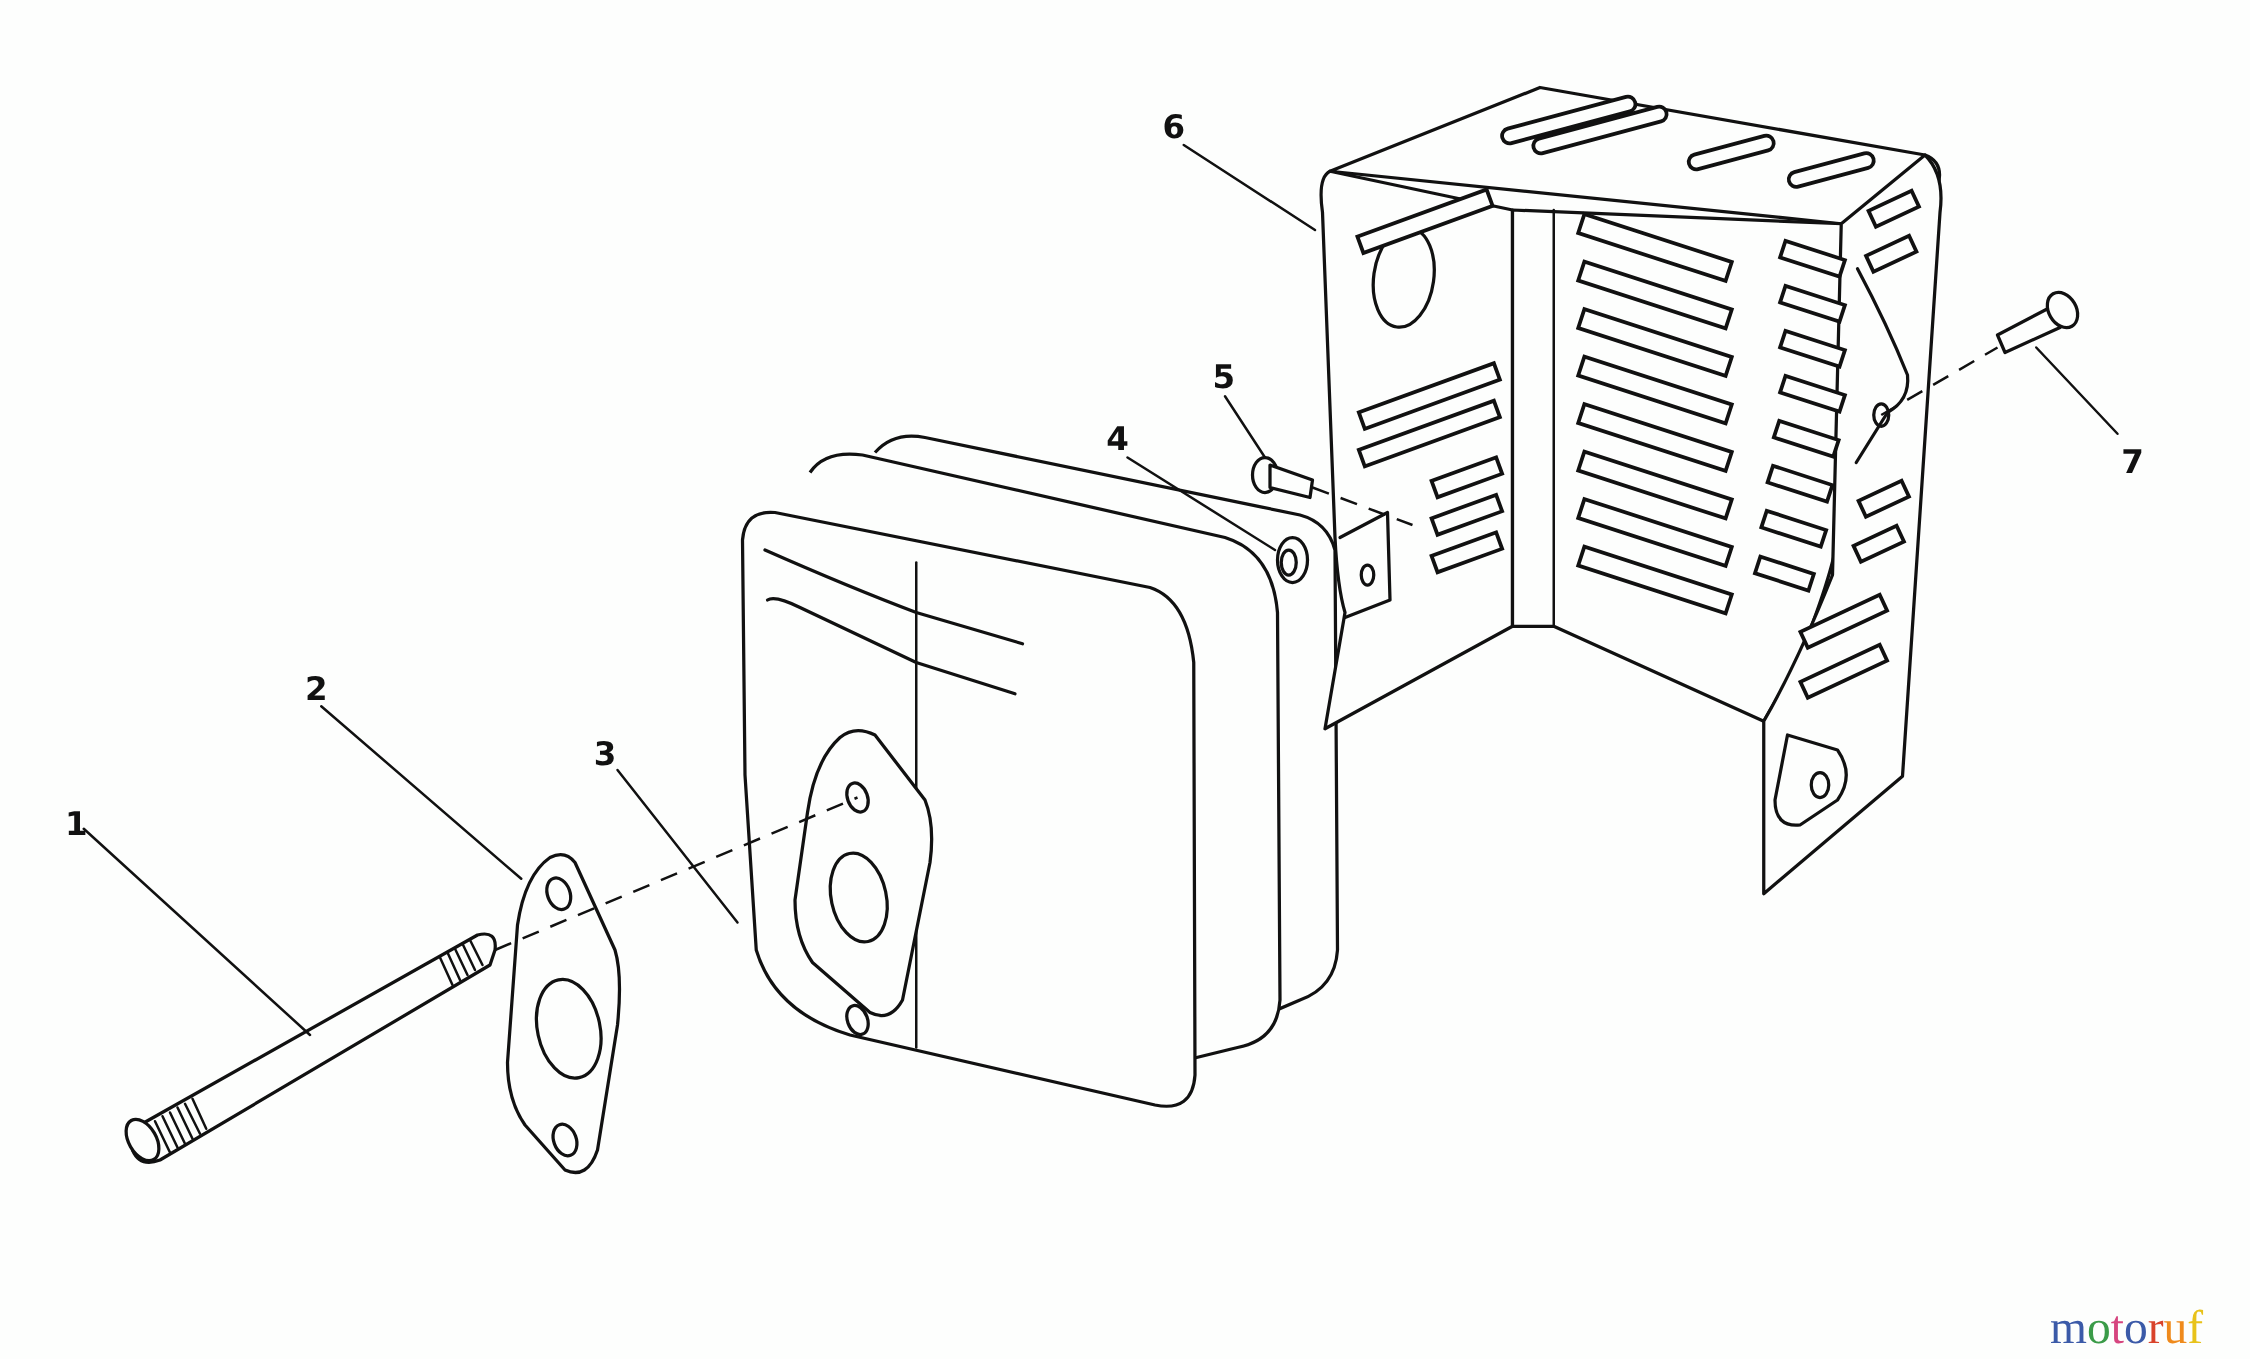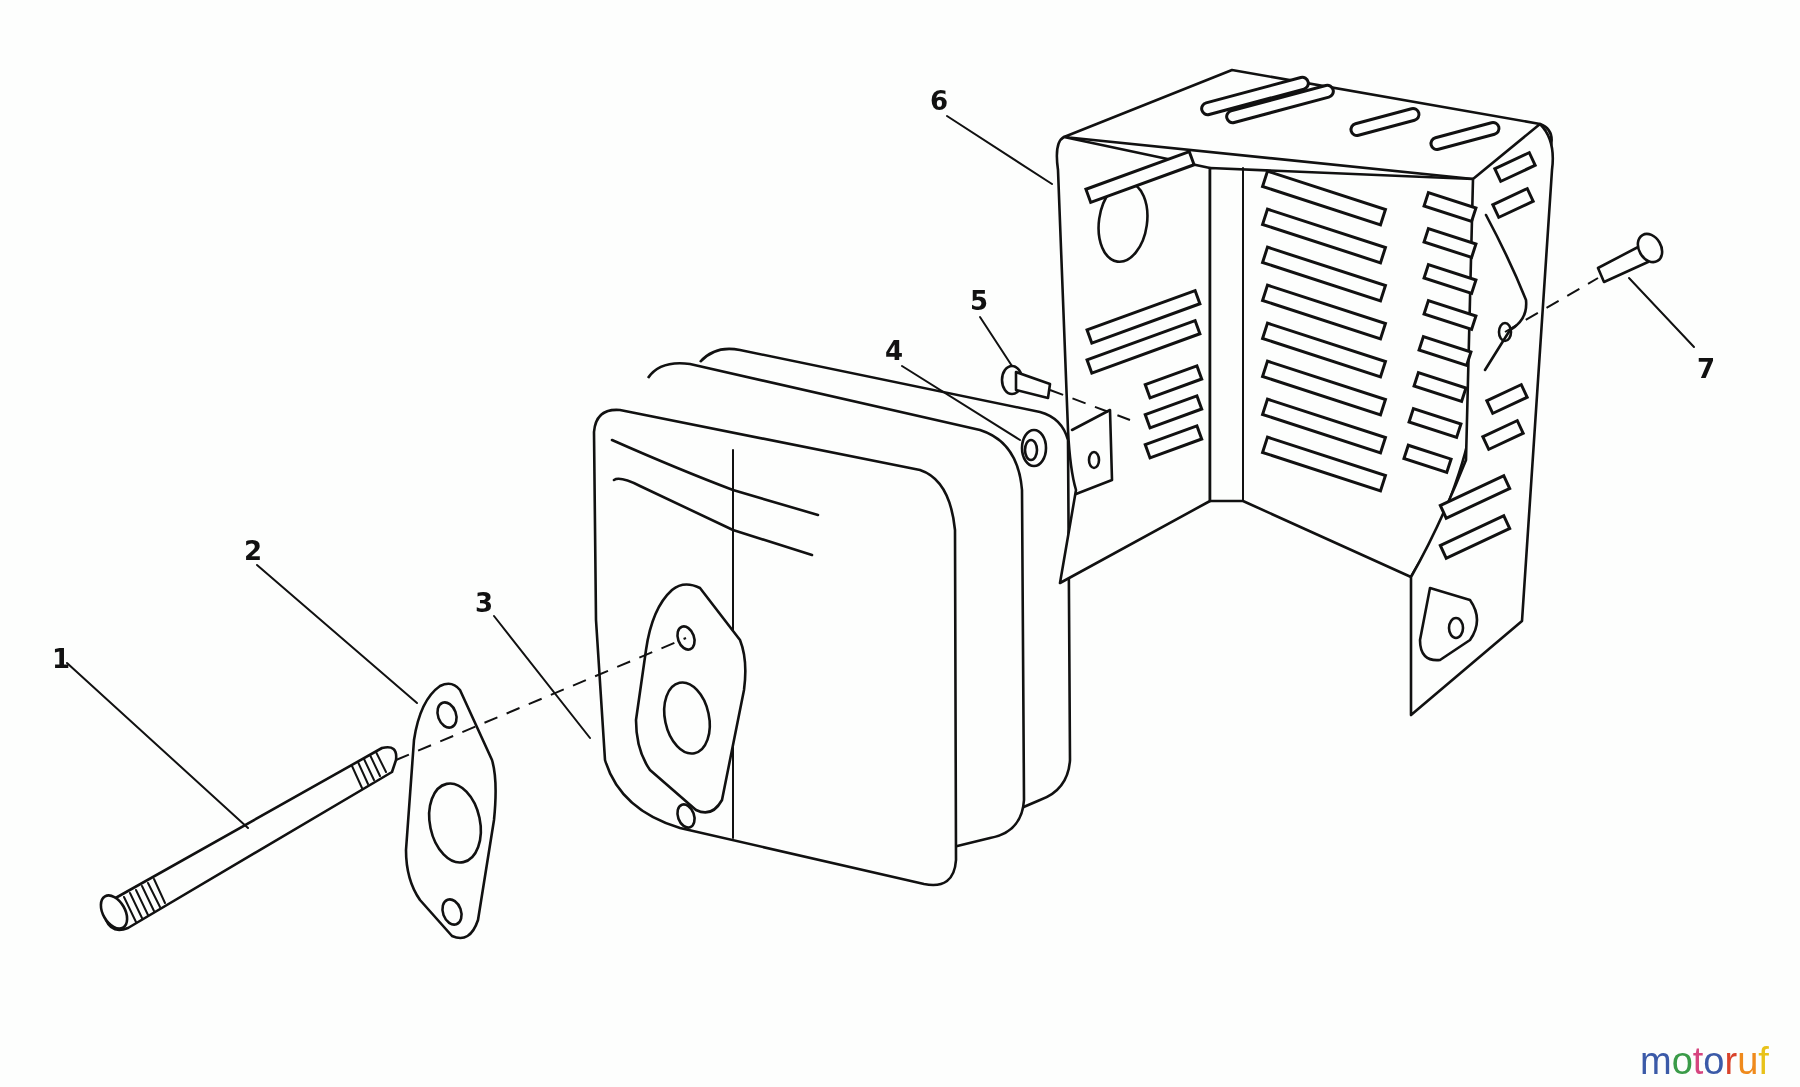--- a/index.html
+++ b/index.html
@@ -4,21 +4,21 @@
 <style>
   html,body{margin:0;padding:0;background:#fdfefd;}
   body{width:1800px;height:1087px;position:relative;overflow:hidden;font-family:"DejaVu Sans",sans-serif;}
   svg#diagram{position:absolute;left:0;top:0;}
   .ln{fill:none;stroke:#111;stroke-width:2.6;stroke-linejoin:round;stroke-linecap:round;}
   .thin{fill:none;stroke:#111;stroke-width:2;stroke-linecap:round;}
   .dash{fill:none;stroke:#111;stroke-width:2;stroke-dasharray:14 10;}
   .fillw{fill:#fdfefd;stroke:#111;stroke-width:2.6;stroke-linejoin:round;}
   .slot{fill:#fdfefd;stroke:#111;stroke-width:3;}
   .lbl{font-family:"DejaVu Sans",sans-serif;font-weight:bold;font-size:26px;fill:#111;}
-  .wm{position:absolute;left:1640px;top:1040px;font-family:Liberation Sans, sans-serif;font-size:38px;letter-spacing:0px;}
+  .wm{position:absolute;left:1640px;top:1040px;font-family:Liberation Serif, serif;font-size:38px;letter-spacing:0px;}
   .wm span{display:inline-block;}
 </style>
 </head>
 <body>
 
 <svg id="diagram" width="1800" height="1087" viewBox="0 0 1800 1087">
 
   <g>
     <path class="fillw" d="M112,900 L382,748 Q398,744 396,760 L392,772 L128,928 Q112,934 106,920 Z"></path>
     <ellipse class="fillw" cx="114" cy="912" rx="11" ry="18" transform="rotate(-30 114 912)"></ellipse>

